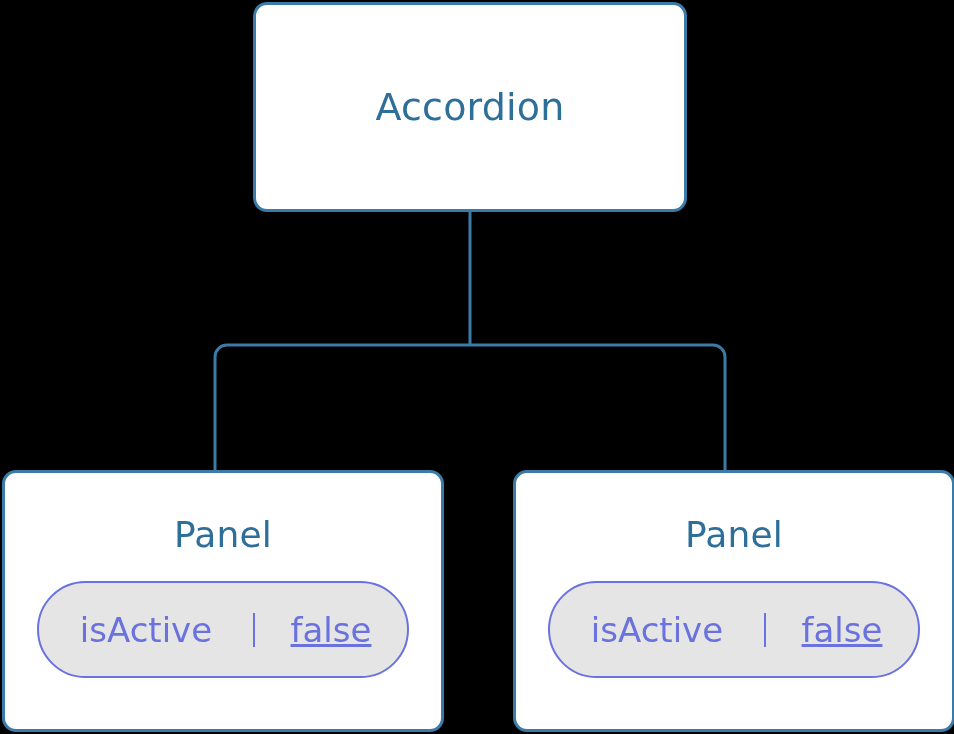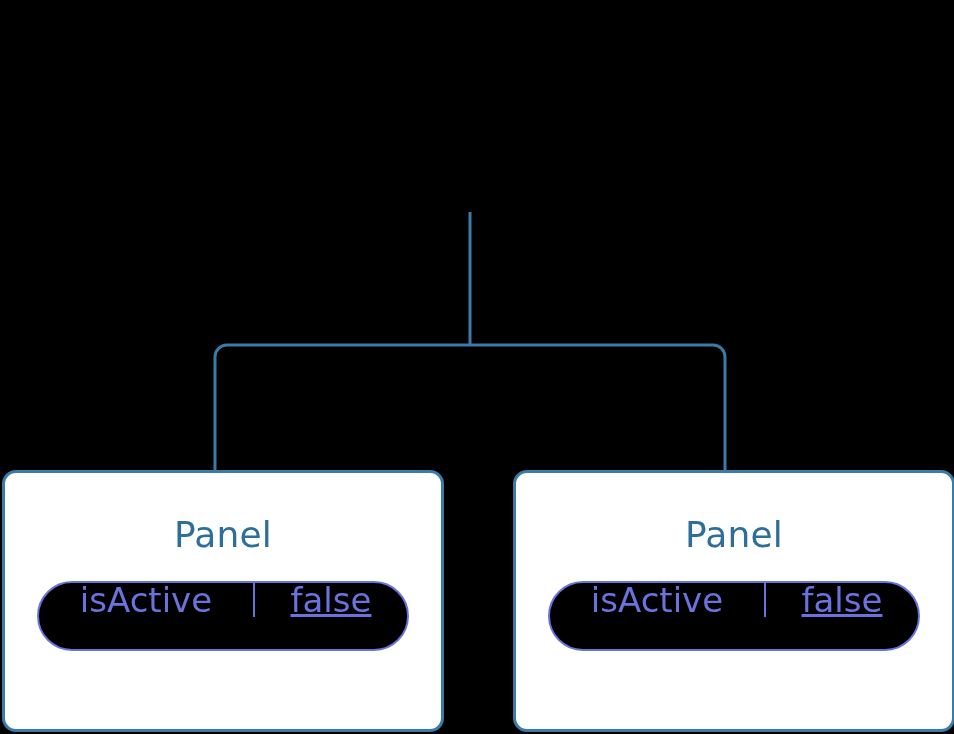--- a/index.html
+++ b/index.html
@@ -78,26 +78,26 @@
   .panel-node .node-title {
     margin-top: 44px;
   }
 
   
   .state-pill {
     position: relative;
     box-sizing: border-box;
     margin-top: 28px;
     width: 372px;
-    height: 70px;
+    height: 97px;
     border: 2px solid #6A72DE;
     border-radius: 49px;
-    background: #000000;
+    background: #e5e5e5;
     display: flex;
-    align-items: flex-start;
+    align-items: center;
     overflow: hidden;
   }
 
   .pill-cell {
     display: flex;
     align-items: center;
     justify-content: center;
     color: #6A72DE;
     font-size: 34px;
     line-height: 1;
@@ -113,20 +113,23 @@
 
   <svg id="edges" viewBox="0 0 954 734" width="954" height="734">
 
     <path d="M470,212 L470,345" fill="none" stroke="#3B7BA8" stroke-width="3"></path>
 
     <path d="M470,345 L227,345 A12,12 0 0 0 215,357 L215,472" fill="none" stroke="#3B7BA8" stroke-width="3" stroke-linecap="butt"></path>
 
     <path d="M470,345 L713,345 A12,12 0 0 1 725,357 L725,472" fill="none" stroke="#3B7BA8" stroke-width="3" stroke-linecap="butt"></path>
   </svg>
 
+  <div class="node" id="node-accordion">
+    <span class="node-title">Accordion</span>
+  </div>
 
   <div class="node panel-node" id="node-panel-left">
     <span class="node-title">Panel</span>
     <div class="state-pill">
       <span class="pill-cell pill-key">isActive</span>
       <span class="pill-cell pill-value">false</span>
     </div>
   </div>
 
   <div class="node panel-node" id="node-panel-right">

